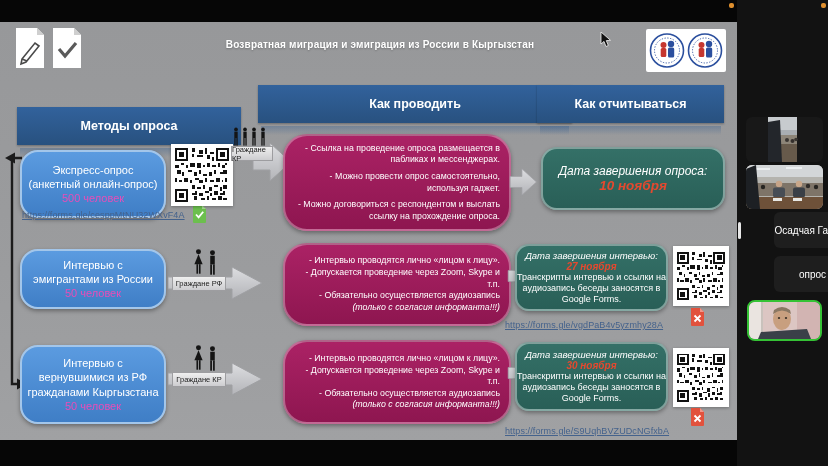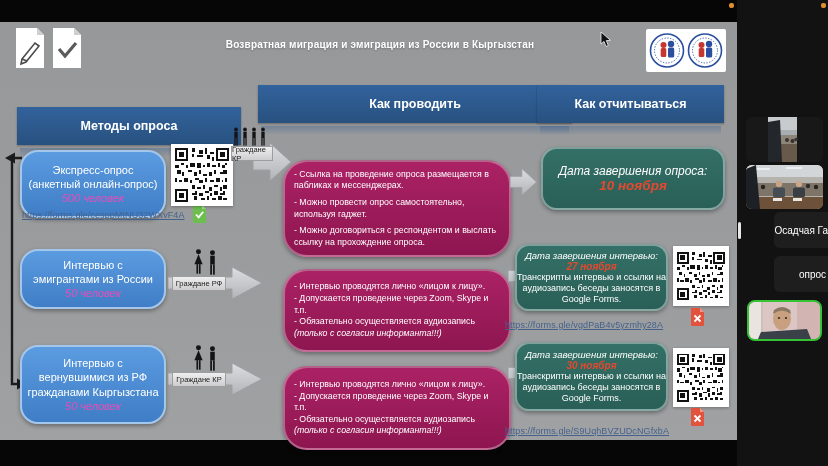--- a/index.html
+++ b/index.html
@@ -15,25 +15,25 @@
          font-weight:bold;font-size:10px;letter-spacing:.2px;text-shadow:0 1px 2px rgba(0,0,0,.25);}
   .hdr{position:absolute;top:85px;height:38px;display:flex;align-items:center;justify-content:center;
        color:#fff;font-weight:bold;font-size:12.5px;
        background:linear-gradient(180deg,#32629c,#28517f);box-shadow:0 1px 2px rgba(0,0,0,.3);}
   .hdr::after{content:"";position:absolute;top:100%;margin-top:3px;left:3px;right:3px;height:9px;
        background:linear-gradient(180deg,rgba(44,88,140,.35),rgba(44,88,140,0));}
   .mbox{position:absolute;left:20px;width:142px;border-radius:18px;color:#fff;text-align:center;
         display:flex;flex-direction:column;justify-content:center;font-size:11px;line-height:1.3;
         background:linear-gradient(180deg,#5b9be0,#3f7ec6);border:2px solid #a3c6ea;
         box-shadow:0 2px 4px rgba(0,0,0,.35);}
-  .count{font-style:italic;}
-  .pbox{position:absolute;left:283px;width:228px;border-radius:24px;color:#fff;text-align:left;
+  .count{}
+  .pbox{position:absolute;left:283px;width:228px;border-radius:24px;color:#fff;text-align:right;
         display:flex;flex-direction:column;justify-content:center;font-size:8.8px;line-height:1.32;
         background:linear-gradient(180deg,#ab2265,#8e1650);border:2px solid rgba(240,240,240,.35);
-        box-shadow:0 2px 4px rgba(0,0,0,.35);padding:4px 9px;box-sizing:border-box;margin-top:26px;}
+        box-shadow:0 2px 4px rgba(0,0,0,.35);padding:4px 9px;box-sizing:border-box;}
   .pbox .gap{margin-top:5px;}
   .tbox{position:absolute;border-radius:16px;color:#fff;text-align:center;box-sizing:border-box;
         display:flex;flex-direction:column;justify-content:center;
         background:linear-gradient(180deg,#347067,#295f57);border:2px solid rgba(255,255,255,.4);
         box-shadow:0 2px 4px rgba(0,0,0,.35);}
   .tdate{font-weight:bold;font-style:italic;}
   .ital{font-style:italic;}
   .glink{position:absolute;font-size:9px;color:#44628c;text-decoration:underline;cursor:pointer;
          letter-spacing:.1px;}
   .qr{position:absolute;background:#fff;box-shadow:0 1px 3px rgba(0,0,0,.3);}

